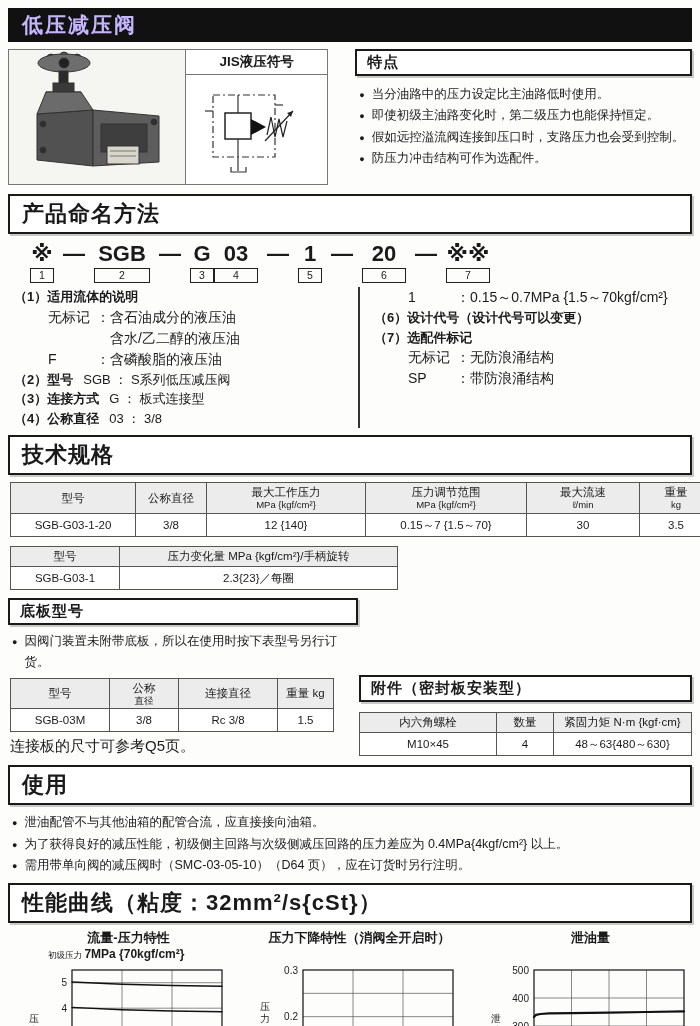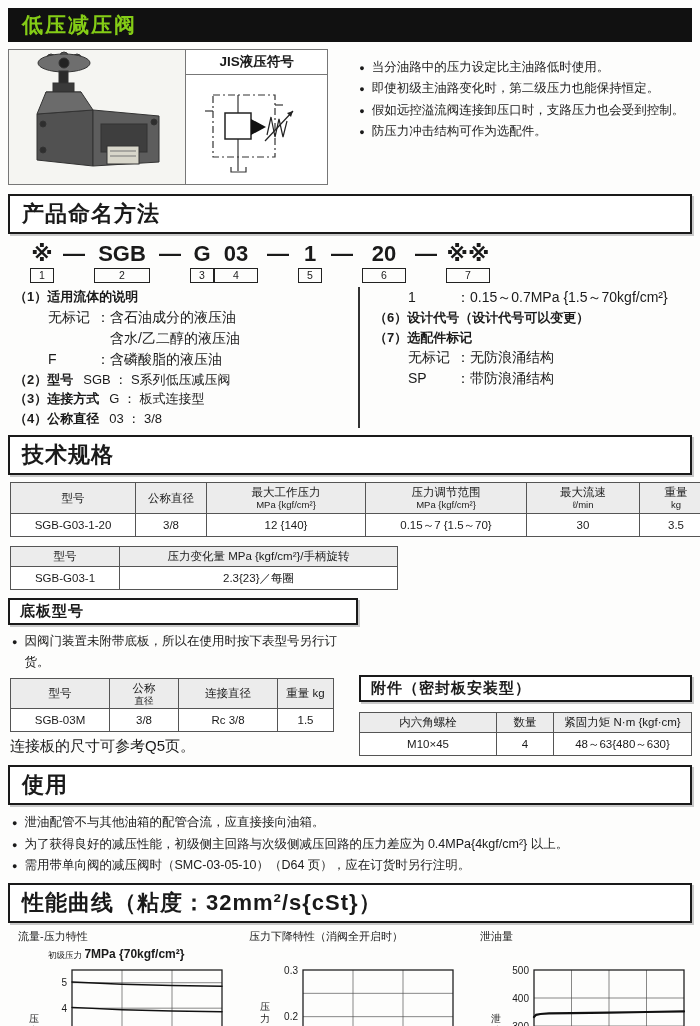--- a/index.html
+++ b/index.html
@@ -2,21 +2,21 @@
 <html style="--header-bar: #111111; --table-header-bg: #ececec;"><head>
 <meta charset="utf-8">
 <style>
   html,body{margin:0;padding:0;}
   body{
     width:700px;height:1026px;overflow:hidden;box-sizing:border-box;
     background:#fdfdfc;color:#1a1a1a;padding:8px 8px 0 8px;
     font-family:"Liberation Sans","DejaVu Sans",sans-serif;
   }
   .titlebar{
-    background:var(--header-bar,#111);color:#84cc16;font-size:21px;font-weight:bold;
+    background:var(--header-bar,#111);color:#c4b5fd;font-size:21px;font-weight:bold;
     padding:5px 14px;letter-spacing:2px;height:24px;line-height:24px;
   }
   .row1{display:flex;margin-top:7px;align-items:flex-start;}
   .photo-box{width:347px;height:136px;border:1px solid #777;display:flex;background:#fff;box-sizing:border-box;}
   .photo-area{width:176px;border-right:1px solid #777;background:#f5f5f2;}
   .jis-area{flex:1;display:flex;flex-direction:column;}
   .jis-title{border-bottom:1px solid #777;text-align:center;font-weight:bold;font-size:13.5px;padding:3px 0;}
   .jis-draw{flex:1;display:flex;align-items:center;justify-content:center;}
   .right-col{margin-left:27px;width:365px;}
   .sec-box{
@@ -65,21 +65,21 @@
   .tbl-acc{margin:10px 0 0 0;width:333px;table-layout:fixed;}
   .tbl-acc th:nth-child(1){width:128px}.tbl-acc th:nth-child(2){width:48px}
   .footnote{font-size:15px;margin:5px 0 0 2px;}
   .note-line{margin-top:6px;}
   
   .usage-sec{margin-top:9px;}
   .usage-sec .bullets{margin-top:7px;}
   .curves-sec{margin-top:7px;}
   .charts-row{display:flex;margin-top:4px;}
   .chart-box{width:231px;}
-  .chart-title{font-weight:normal;font-size:11px;margin:2px 0 0 10px;height:18px;}
+  .chart-title{font-weight:bold;font-size:13px;margin:2px 0 0 10px;height:18px;text-align:center;}
   .chart-ann{height:15px;margin-left:40px;font-size:8.5px;}
   .chart-ann b{font-size:12px;}
   svg text{fill:#1a1a1a;font-family:"Liberation Sans","DejaVu Sans",sans-serif;}
 </style>
 </head>
 <body>
 
 <div class="titlebar">低压减压阀</div>
 
 <div class="row1">
@@ -125,20 +125,21 @@
             <line x1="60" y1="58" x2="88" y2="28" stroke="#222"></line>
             <polygon points="88,28 82,30 86,34" fill="#222" stroke="none"></polygon>
             <line x1="70" y1="22" x2="78" y2="22"></line>
           </g>
           <polygon points="46,36 46,52 61,44" fill="#111"></polygon>
         </svg>
       </div>
     </div>
   </div>
   <div class="right-col">
+    <div class="sec-box small">特点</div>
     <div class="bullets">
         <div class="bullet-line">
           <span class="blt">●</span>
           <span>当分油路中的压力设定比主油路低时使用。</span>
         </div>
         <div class="bullet-line">
           <span class="blt">●</span>
           <span>即使初级主油路变化时，第二级压力也能保持恒定。</span>
         </div>
         <div class="bullet-line">

